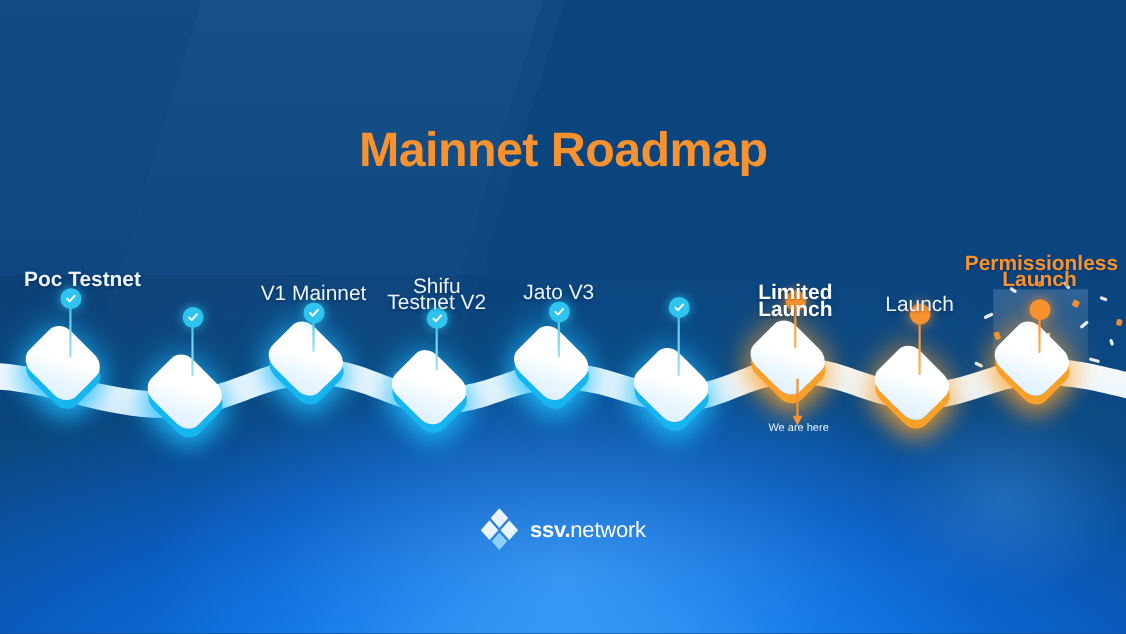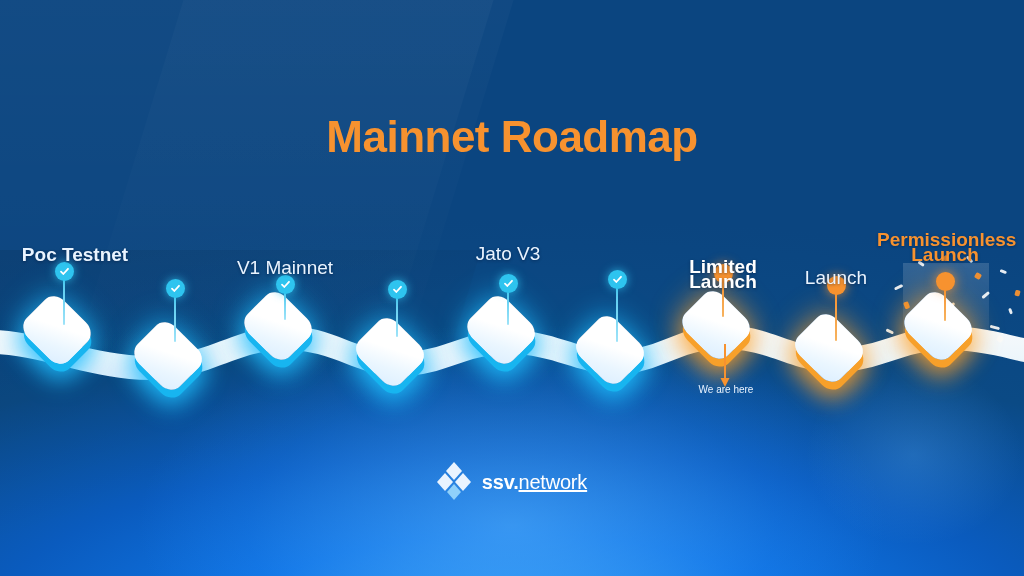--- a/index.html
+++ b/index.html
@@ -106,21 +106,21 @@
   .confetti{position:absolute;pointer-events:none;}
 
   
   #logo{
     position:absolute;left:0;right:0;top:462px;
     display:flex;align-items:center;justify-content:center;gap:11px;
   }
   #logomark{width:34px;height:40px;display:block;}
   #logotext{font-size:20px;color:#ffffff;letter-spacing:-.2px;}
   #logotext b{font-weight:bold;margin-top:44px;}
-  #logotext span{font-weight:normal;text-decoration:underline;}
+  #logotext span{font-weight:normal;}
 </style>
 </head>
 <body>
 
 <div id="stage">
 
   <div class="bgpanel p1"></div>
   <div class="bgpanel p2"></div>
   <div class="bgpanel p3"></div>
   <div class="glowbottom"></div>
@@ -216,30 +216,32 @@
       <div class="nodelabel" style="width: 120px; left: 225px; top: 260px;">V1 Mainnet</div>
       <div class="node" style="left: 397px; top: 352px;">
         <div class="diamond cyan"></div>
       </div>
       <div class="pinline cyan" style="left: 396px; top: 295px; height: 42px;"></div>
       <div class="pinhead cyan" style="left: 387.5px; top: 280px;">
         <svg width="11" height="11" viewBox="0 0 11 11">
           <path d="M2 5.6 L4.3 8 L9 2.8" fill="none" stroke="#ffffff" stroke-width="1.8" stroke-linecap="round" stroke-linejoin="round"></path>
         </svg>
       </div>
+      <div class="nodelabel" style="width: 120px; left: 337px; top: 253px;">Shifu
+Testnet V2</div>
       <div class="node" style="left: 508px; top: 330px;">
         <div class="diamond cyan"></div>
       </div>
       <div class="pinline cyan" style="left: 507px; top: 289px; height: 36px;"></div>
       <div class="pinhead cyan" style="left: 498.5px; top: 274px;">
         <svg width="11" height="11" viewBox="0 0 11 11">
           <path d="M2 5.6 L4.3 8 L9 2.8" fill="none" stroke="#ffffff" stroke-width="1.8" stroke-linecap="round" stroke-linejoin="round"></path>
         </svg>
       </div>
-      <div class="nodelabel" style="width: 120px; left: 448px; top: 246px;">Jato V3</div>
+      <div class="nodelabel" style="width: 120px; left: 448px; top: 259px;">Jato V3</div>
       <div class="node" style="left: 617px; top: 350px;">
         <div class="diamond cyan"></div>
       </div>
       <div class="pinline cyan" style="left: 616px; top: 285px; height: 57px;"></div>
       <div class="pinhead cyan" style="left: 607.5px; top: 270px;">
         <svg width="11" height="11" viewBox="0 0 11 11">
           <path d="M2 5.6 L4.3 8 L9 2.8" fill="none" stroke="#ffffff" stroke-width="1.8" stroke-linecap="round" stroke-linejoin="round"></path>
         </svg>
       </div>
       <div class="node" style="left: 723px; top: 325px;">

